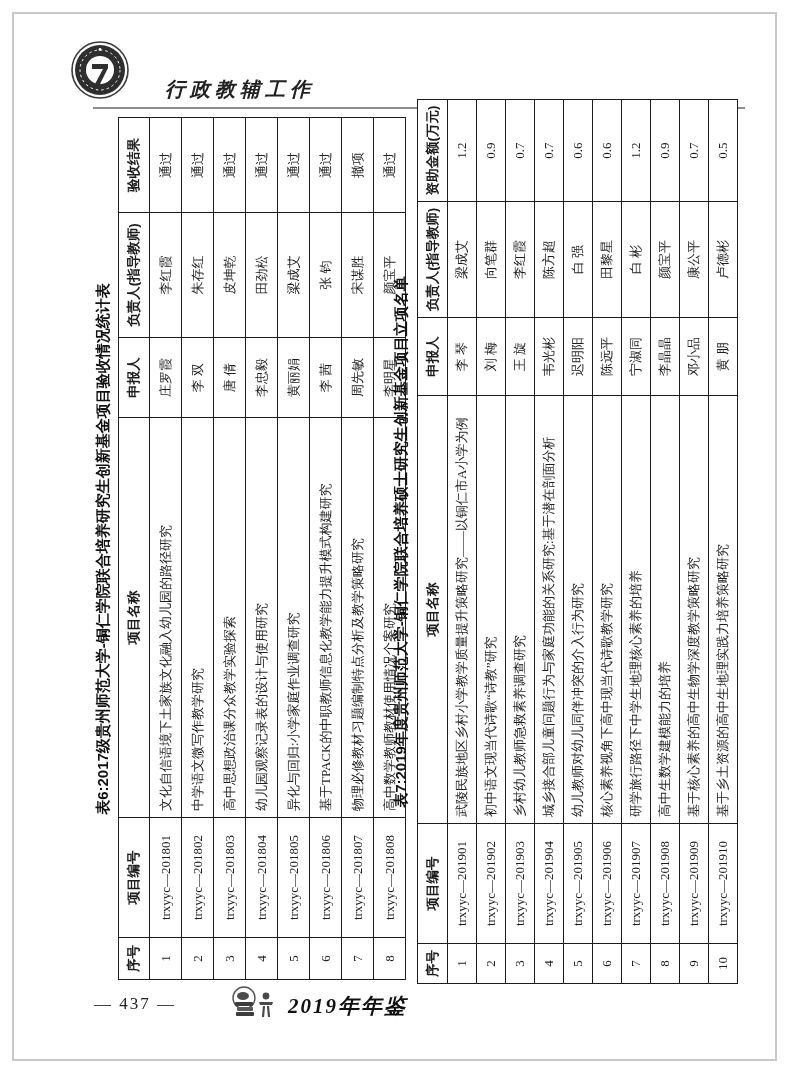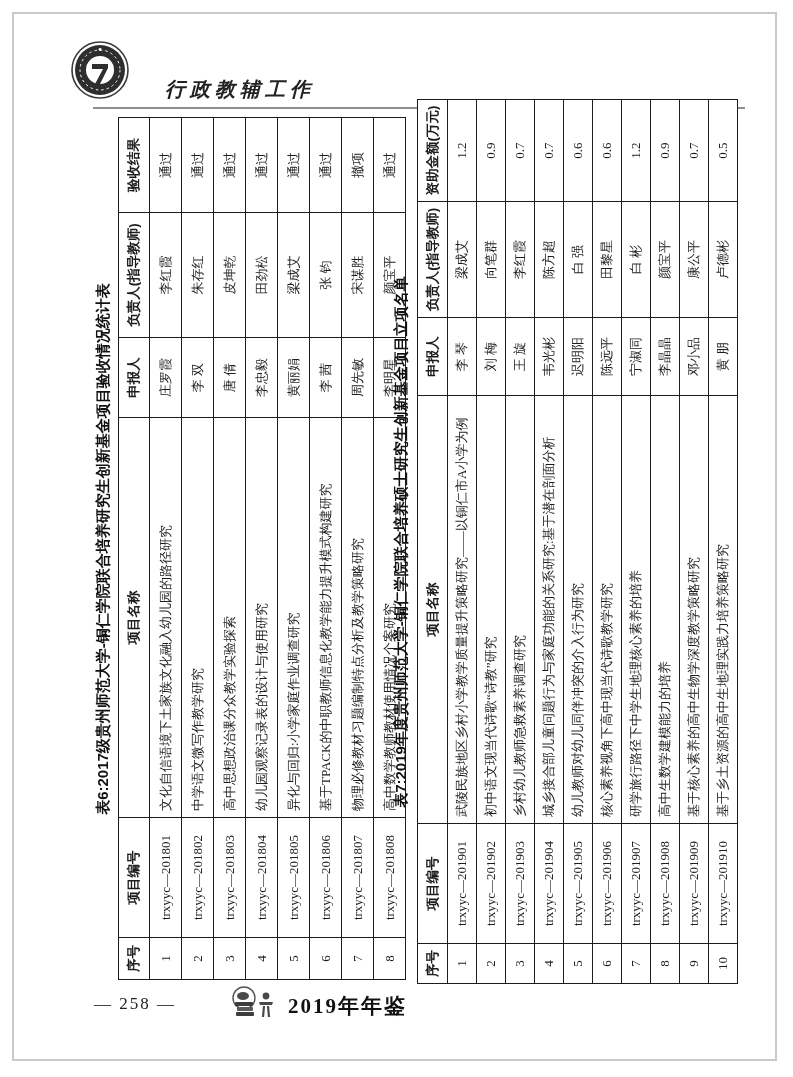--- a/index.html
+++ b/index.html
@@ -36,21 +36,21 @@
     font-size:13px;border:1.4px solid #1c1c1c;padding:0 2px;text-align:center;
     white-space:nowrap;overflow:hidden;
   }
   table.proj td.name-cell{text-align:left;padding-left:6px;}
   .t6 th{height:30px;} .t6 td{height:31px;}
   .t7 th{height:29px;} .t7 td{height:28px;font-size:12.5px;}
   
   .ft-page{position:absolute;left:94px;top:994px;font-size:17px;letter-spacing:2px;color:#222;}
   .ft-icon{position:absolute;left:228px;top:984px;width:52px;height:38px;}
   .ft-year{
-    position:absolute;left:288px;top:992px;font-size:21px;font-weight:bold;
+    position:absolute;left:288px;top:992px;font-size:21px;font-weight:bold;font-style:italic;
     letter-spacing:2px;color:#111;font-family:"Liberation Serif", serif;
   }
 </style>
 </head>
 <body>
 
 <div class="page-frame"></div>
 
 <div class="hdr-logo">
   <svg width="60" height="60" viewBox="0 0 60 60">
@@ -258,21 +258,21 @@
             <td class="name-cell">基于乡土资源的高中生地理实践力培养策略研究</td>
             <td>黄 朋</td>
             <td>卢德彬</td>
             <td>0.5</td>
           </tr>
         </tbody>
     </table>
   </div>
 </div>
 
-<div class="ft-page">— 258 —</div>
+<div class="ft-page">— 437 —</div>
 <div class="ft-icon">
   <svg width="52" height="38" viewBox="0 0 52 38">
     <circle cx="16" cy="14" r="11" fill="none" stroke="#555" stroke-width="1.4"></circle>
     <rect x="7" y="18" width="18" height="4" rx="1" fill="#3d3d3d"></rect>
     <rect x="9" y="23" width="16" height="4" rx="1" fill="#5a5a5a"></rect>
     <rect x="8" y="28" width="18" height="4" rx="1" fill="#3d3d3d"></rect>
     <ellipse cx="15" cy="12" rx="6" ry="4" fill="#4a4a4a"></ellipse>
     <circle cx="38" cy="12" r="3.4" fill="#4a4a4a"></circle>
     <path d="M31 18 L45 18 L44 21 L32 21 Z" fill="#4a4a4a"></path>
     <path d="M36 22 L35 33 M40 22 L41 33" stroke="#4a4a4a" stroke-width="2.2"></path>

